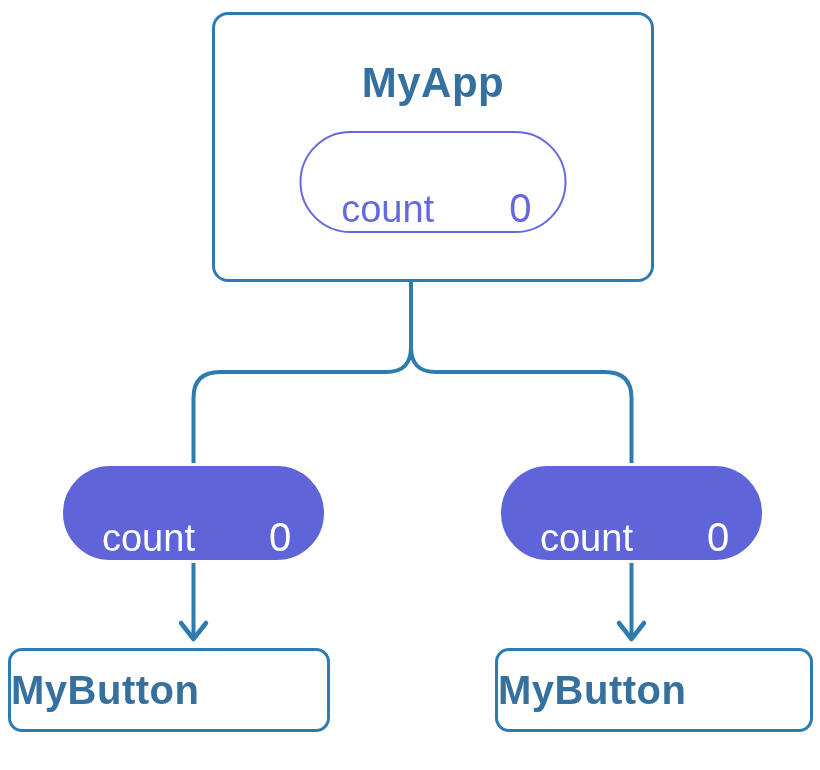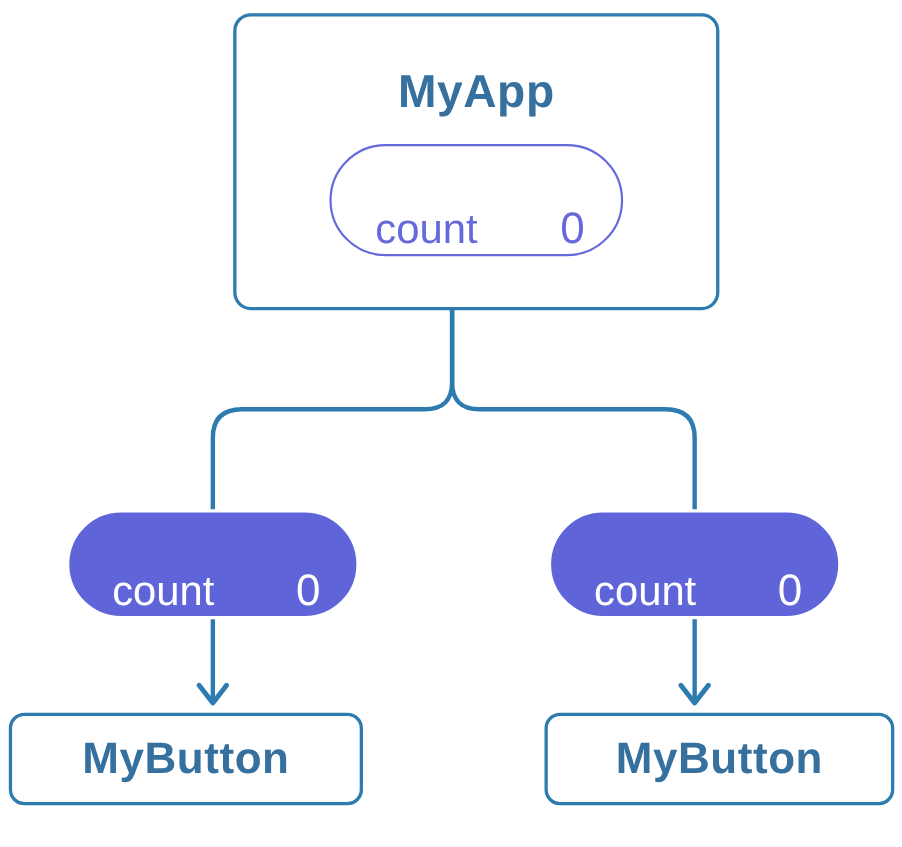--- a/index.html
+++ b/index.html
@@ -109,21 +109,21 @@
   .pill-filled .pill-divider { background: #ffffff; }
   .pill-filled-left  { left: 60px; }
   .pill-filled-right { left: 498px; }
 
   .button-card {
     top: 648px;
     height: 84px;
     border-radius: 14px;
     display: flex;
     align-items: center;
-    justify-content: center;
+    justify-content: flex-start;
   }
   .button-card .card-title { font-size: 40px; }
   .button-card-left  { left: 8px;   width: 322px; }
   .button-card-right { left: 495px; width: 318px; }
 </style>
 </head>
 <body>
 
 <div class="canvas">
 

